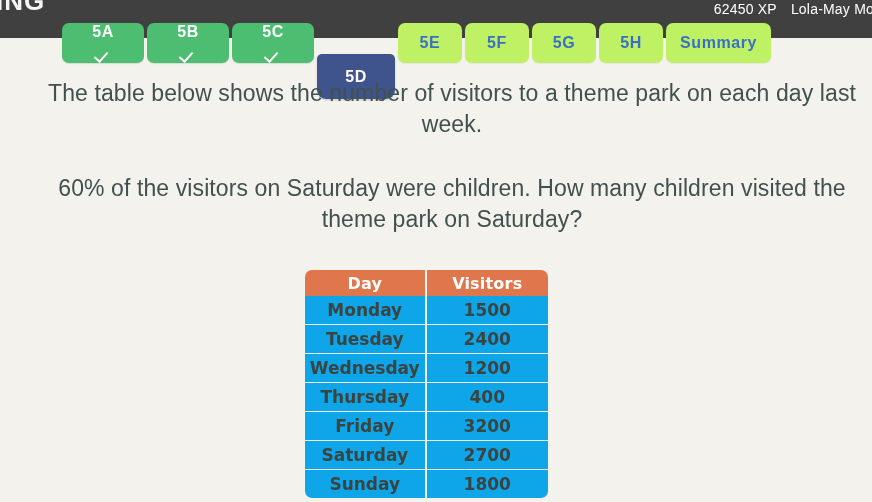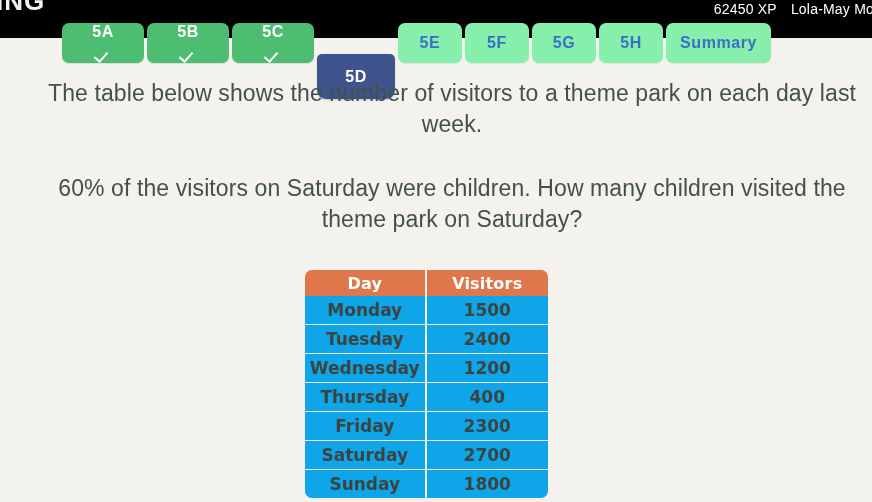--- a/index.html
+++ b/index.html
@@ -15,21 +15,21 @@
     position: relative;
   }
 
   
   #top-bar {
     position: absolute;
     left: 0;
     top: 0;
     width: 872px;
     height: 38px;
-    background: #000000;
+    background: #404040;
     overflow: hidden;
   }
   #brand-logo {
     position: absolute;
     left: -4px;
     top: -14px;
     font-size: 26px;
     font-weight: bold;
     color: #ffffff;
     letter-spacing: 1px;
@@ -91,21 +91,21 @@
   .tab.active {
     background: #3f548c;
     color: #ffffff;
     height: 45px;
     min-width: 78px;
     border-radius: 5px 5px 9px 9px;
     box-shadow: 0 1px 2px rgba(0,0,0,0.18);
     margin-top: 31px;
   }
   .tab.pending {
-    background: #86efac;
+    background: #bef264;
     color: #3a6fc4;
     box-shadow: 0 1px 1px rgba(0,0,0,0.06);
   }
   .tab.summary {
     min-width: 104px;
   }
   .check-icon {
     display: inline-block;
     width: 16px;
     height: 16px;
@@ -278,21 +278,21 @@
     <tr>
       <td class="cell-day">Wednesday</td>
       <td class="cell-visitors">1200</td>
     </tr>
     <tr>
       <td class="cell-day">Thursday</td>
       <td class="cell-visitors">400</td>
     </tr>
     <tr>
       <td class="cell-day">Friday</td>
-      <td class="cell-visitors">2300</td>
+      <td class="cell-visitors">3200</td>
     </tr>
     <tr>
       <td class="cell-day">Saturday</td>
       <td class="cell-visitors">2700</td>
     </tr>
     <tr>
       <td class="cell-day">Sunday</td>
       <td class="cell-visitors">1800</td>
     </tr>
   </tbody>

